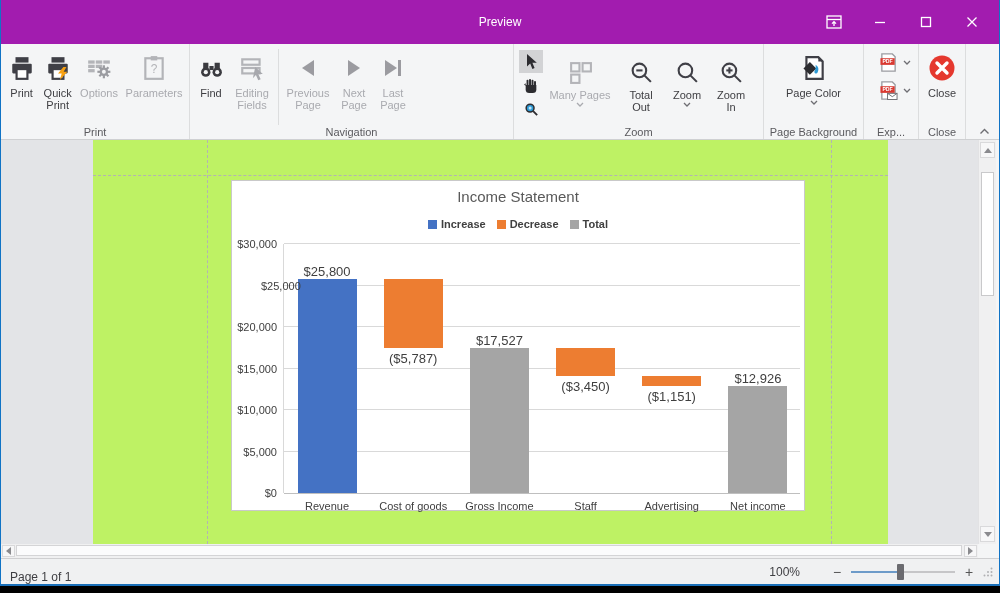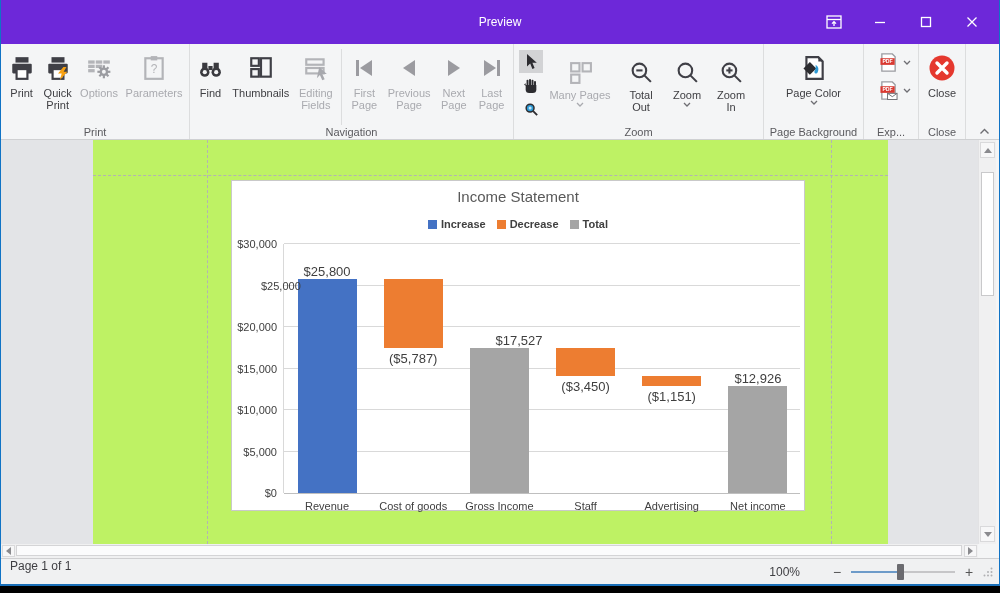--- a/index.html
+++ b/index.html
@@ -1,21 +1,21 @@
 <!DOCTYPE html>
 <html><head>
 <meta charset="utf-8">
 <style>
   *{box-sizing:border-box;margin:0;padding:0}
   html,body{width:1000px;height:593px;overflow:hidden;background:#000;
     font-family:"Liberation Sans","DejaVu Sans",sans-serif;}
   .window{position:absolute;top:0;left:0;width:1000px;height:586px;background:#f4f5f6;
     border-left:1px solid #1073c5;border-right:1px solid #1073c5;border-bottom:2px solid #1a6fb8;}
   
-  .titlebar{position:absolute;top:0;left:0;right:0;height:44px;background:#6d28d9;display:flex;align-items:center;text-decoration:underline;}
+  .titlebar{position:absolute;top:0;left:0;right:0;height:44px;background:#a21caf;display:flex;align-items:center;text-decoration:underline;}
   .title{position:absolute;left:0;right:0;top:0;height:44px;display:flex;align-items:center;justify-content:center;
     color:#fff;font-size:12px;}
   .tb-controls{position:absolute;right:4px;top:8px;display:flex;}
   .tb-btn{width:46px;height:28px;display:flex;align-items:center;justify-content:center;cursor:default;}
   .tb-btn svg{stroke:#fff;fill:none;stroke-width:1.3}
   
   .ribbon{position:absolute;top:44px;left:0;right:0;height:96px;background:#f4f5f6;border-bottom:1px solid #cfd0d2;display:flex;}
   .rgroup{position:relative;height:100%;border-right:1px solid #dcddde;display:flex;align-items:flex-start;padding:5px 3px 18px 3px;}
   .glabel{position:absolute;bottom:1px;left:0;right:0;text-align:center;font-size:11px;color:#5a5a5e;}
   .rbtn{display:flex;flex-direction:column;align-items:center;padding:3px 4px 0 4px;font-size:11px;line-height:1.12;
@@ -48,21 +48,21 @@
   .dlab{position:absolute;font-size:13px;color:#3f3f3f;text-align:center;white-space:nowrap;}
   .xlab{position:absolute;font-size:11px;color:#404040;text-align:center;}
   
   .vscroll{position:absolute;top:140px;right:3px;width:18px;height:404px;background:#f0f0f1;border-left:1px solid #e2e2e4;}
   .vthumb{position:absolute;left:2px;width:13px;background:#fff;border:1px solid #c9c9cb;}
   .sarrow{position:absolute;display:flex;align-items:center;justify-content:center;background:#f7f7f8;border:1px solid #d9d9db;}
   .hscroll{position:absolute;top:544px;left:0;width:977px;height:14px;background:#f0f0f1;}
   .hthumb{position:absolute;top:1px;height:11px;background:#fbfbfc;border:1px solid #d4d4d6;}
   
   .statusbar{position:absolute;top:558px;left:0;right:0;height:26px;background:#f0f1f2;border-top:1px solid #cfcfd1;
-    display:flex;align-items:flex-start;font-size:12px;color:#3e3e42;}
+    display:flex;align-items:flex-end;font-size:12px;color:#3e3e42;}
   .pageinfo{margin-left:9px;}
   .zoomctl{position:absolute;right:6px;top:0;height:25px;display:flex;align-items:center;gap:9px;}
   .ztrack{position:relative;width:104px;height:2px;background:#c6c6c8;}
   .ztrack .fill{position:absolute;left:0;top:0;height:2px;background:#6d9bc9;}
   .zhandle{position:absolute;top:-7px;width:7px;height:16px;background:#6b6b70;border-radius:1px;}
   .pm{font-size:14px;color:#555;width:10px;text-align:center;}
   .grip{width:10px;height:10px;}
 </style>
 </head>
 <body>
@@ -171,52 +171,33 @@
             <circle cx="7.5" cy="16" r="4.5"></circle>
                 <circle cx="18.5" cy="16" r="4.5"></circle>
             <path d="M5 7 h5 v8 h-5z M16 7 h5 v8 h-5z M11 10 h4 v4 h-4z"></path>
             <circle cx="7.5" cy="16" r="2" fill="#f4f5f6"></circle>
                 <circle cx="18.5" cy="16" r="2" fill="#f4f5f6"></circle>
               </g>
             </svg>
         </span>
         <span>Find</span>
       </div>
-      <div class="rbtn" style="width:68px">
-        <span class="ic">
-          <svg width="26" height="26" viewBox="0 0 24 24" fill="none" stroke="#3f3f46" stroke-width="2">
-            <rect x="3" y="3" width="7" height="7"></rect>
-              <rect x="3" y="13" width="7" height="7"></rect>
-              <rect x="12" y="3" width="9" height="17"></rect>
-            </svg>
-        </span>
-        <span>Thumbnails</span>
-      </div>
       <div class="rbtn dis" style="width:46px">
         <span class="ic">
           <svg width="26" height="26" viewBox="0 0 24 24">
             <g fill="none" stroke="#b3b4b8" stroke-width="2">
                 <rect x="3" y="4" width="16" height="5"></rect>
                 <rect x="3" y="12" width="16" height="5"></rect>
               </g>
             <path d="M15 11 l7 6.5 h-4.2 l2.2 4.8 -2.2 1 -2.2 -4.8 -2.8 3z" fill="#a7a8ad"></path>
             </svg>
         </span>
         <span>Editing Fields</span>
       </div>
       <div class="innersep"></div>
-      <div class="rbtn dis" style="width:40px">
-        <span class="ic">
-          <svg width="24" height="24" viewBox="0 0 24 24" fill="#9b9ba0">
-              <rect x="4" y="4" width="3" height="16"></rect>
-              <path d="M20 4 L8 12 L20 20z"></path>
-            </svg>
-        </span>
-        <span>First Page</span>
-      </div>
       <div class="rbtn dis" style="width:52px">
         <span class="ic">
           <svg width="24" height="24" viewBox="0 0 24 24" fill="#9b9ba0">
               <path d="M18 4 L6 12 L18 20z"></path>
             </svg>
         </span>
         <span>Previous Page</span>
       </div>
       <div class="rbtn dis" style="width:40px">
         <span class="ic">
@@ -408,21 +389,21 @@
             <div class="grid" style="top: 82px;"></div>
             <div class="grid" style="top: 40.5px;"></div>
             <div class="grid" style="top: -1px;"></div>
             <div class="bar" style="left: 13.5833px; top: 34.86px; width: 59px; height: 214.14px; background: rgb(68, 114, 196);"></div>
             <div class="dlab" style="left: 0px; width: 86.1667px; top: 19.86px;">$25,800</div>
             <div class="xlab" style="left: 0px; width: 86.1667px; top: 256px;">Revenue</div>
             <div class="bar" style="left: 99.75px; top: 34.86px; width: 59px; height: 68.6659px; background: rgb(237, 125, 49);"></div>
             <div class="dlab" style="left: 86.1667px; width: 86.1667px; top: 106.526px;">($5,787)</div>
             <div class="xlab" style="left: 86.1667px; width: 86.1667px; top: 256px;">Cost of goods</div>
             <div class="bar" style="left: 185.917px; top: 103.526px; width: 59px; height: 145.474px; background: rgb(165, 165, 165);"></div>
-            <div class="dlab" style="left: 172.333px; width: 86.1667px; top: 88.5259px; text-align: right;">$17,527</div>
+            <div class="dlab" style="left: 172.333px; width: 86.1667px; top: 88.5259px;">$17,527</div>
             <div class="xlab" style="left: 172.333px; width: 86.1667px; top: 256px;">Gross Income</div>
             <div class="bar" style="left: 272.083px; top: 103.526px; width: 59px; height: 28.635px; background: rgb(237, 125, 49);"></div>
             <div class="dlab" style="left: 258.5px; width: 86.1667px; top: 135.161px;">($3,450)</div>
             <div class="xlab" style="left: 258.5px; width: 86.1667px; top: 256px;">Staff</div>
             <div class="bar" style="left: 358.25px; top: 132.161px; width: 59px; height: 9.5533px; background: rgb(237, 125, 49);"></div>
             <div class="dlab" style="left: 344.667px; width: 86.1667px; top: 144.714px;">($1,151)</div>
             <div class="xlab" style="left: 344.667px; width: 86.1667px; top: 256px;">Advertising</div>
             <div class="bar" style="left: 444.417px; top: 141.714px; width: 59px; height: 107.286px; background: rgb(165, 165, 165);"></div>
             <div class="dlab" style="left: 430.833px; width: 86.1667px; top: 126.714px;">$12,926</div>
             <div class="xlab" style="left: 430.833px; width: 86.1667px; top: 256px;">Net income</div>

